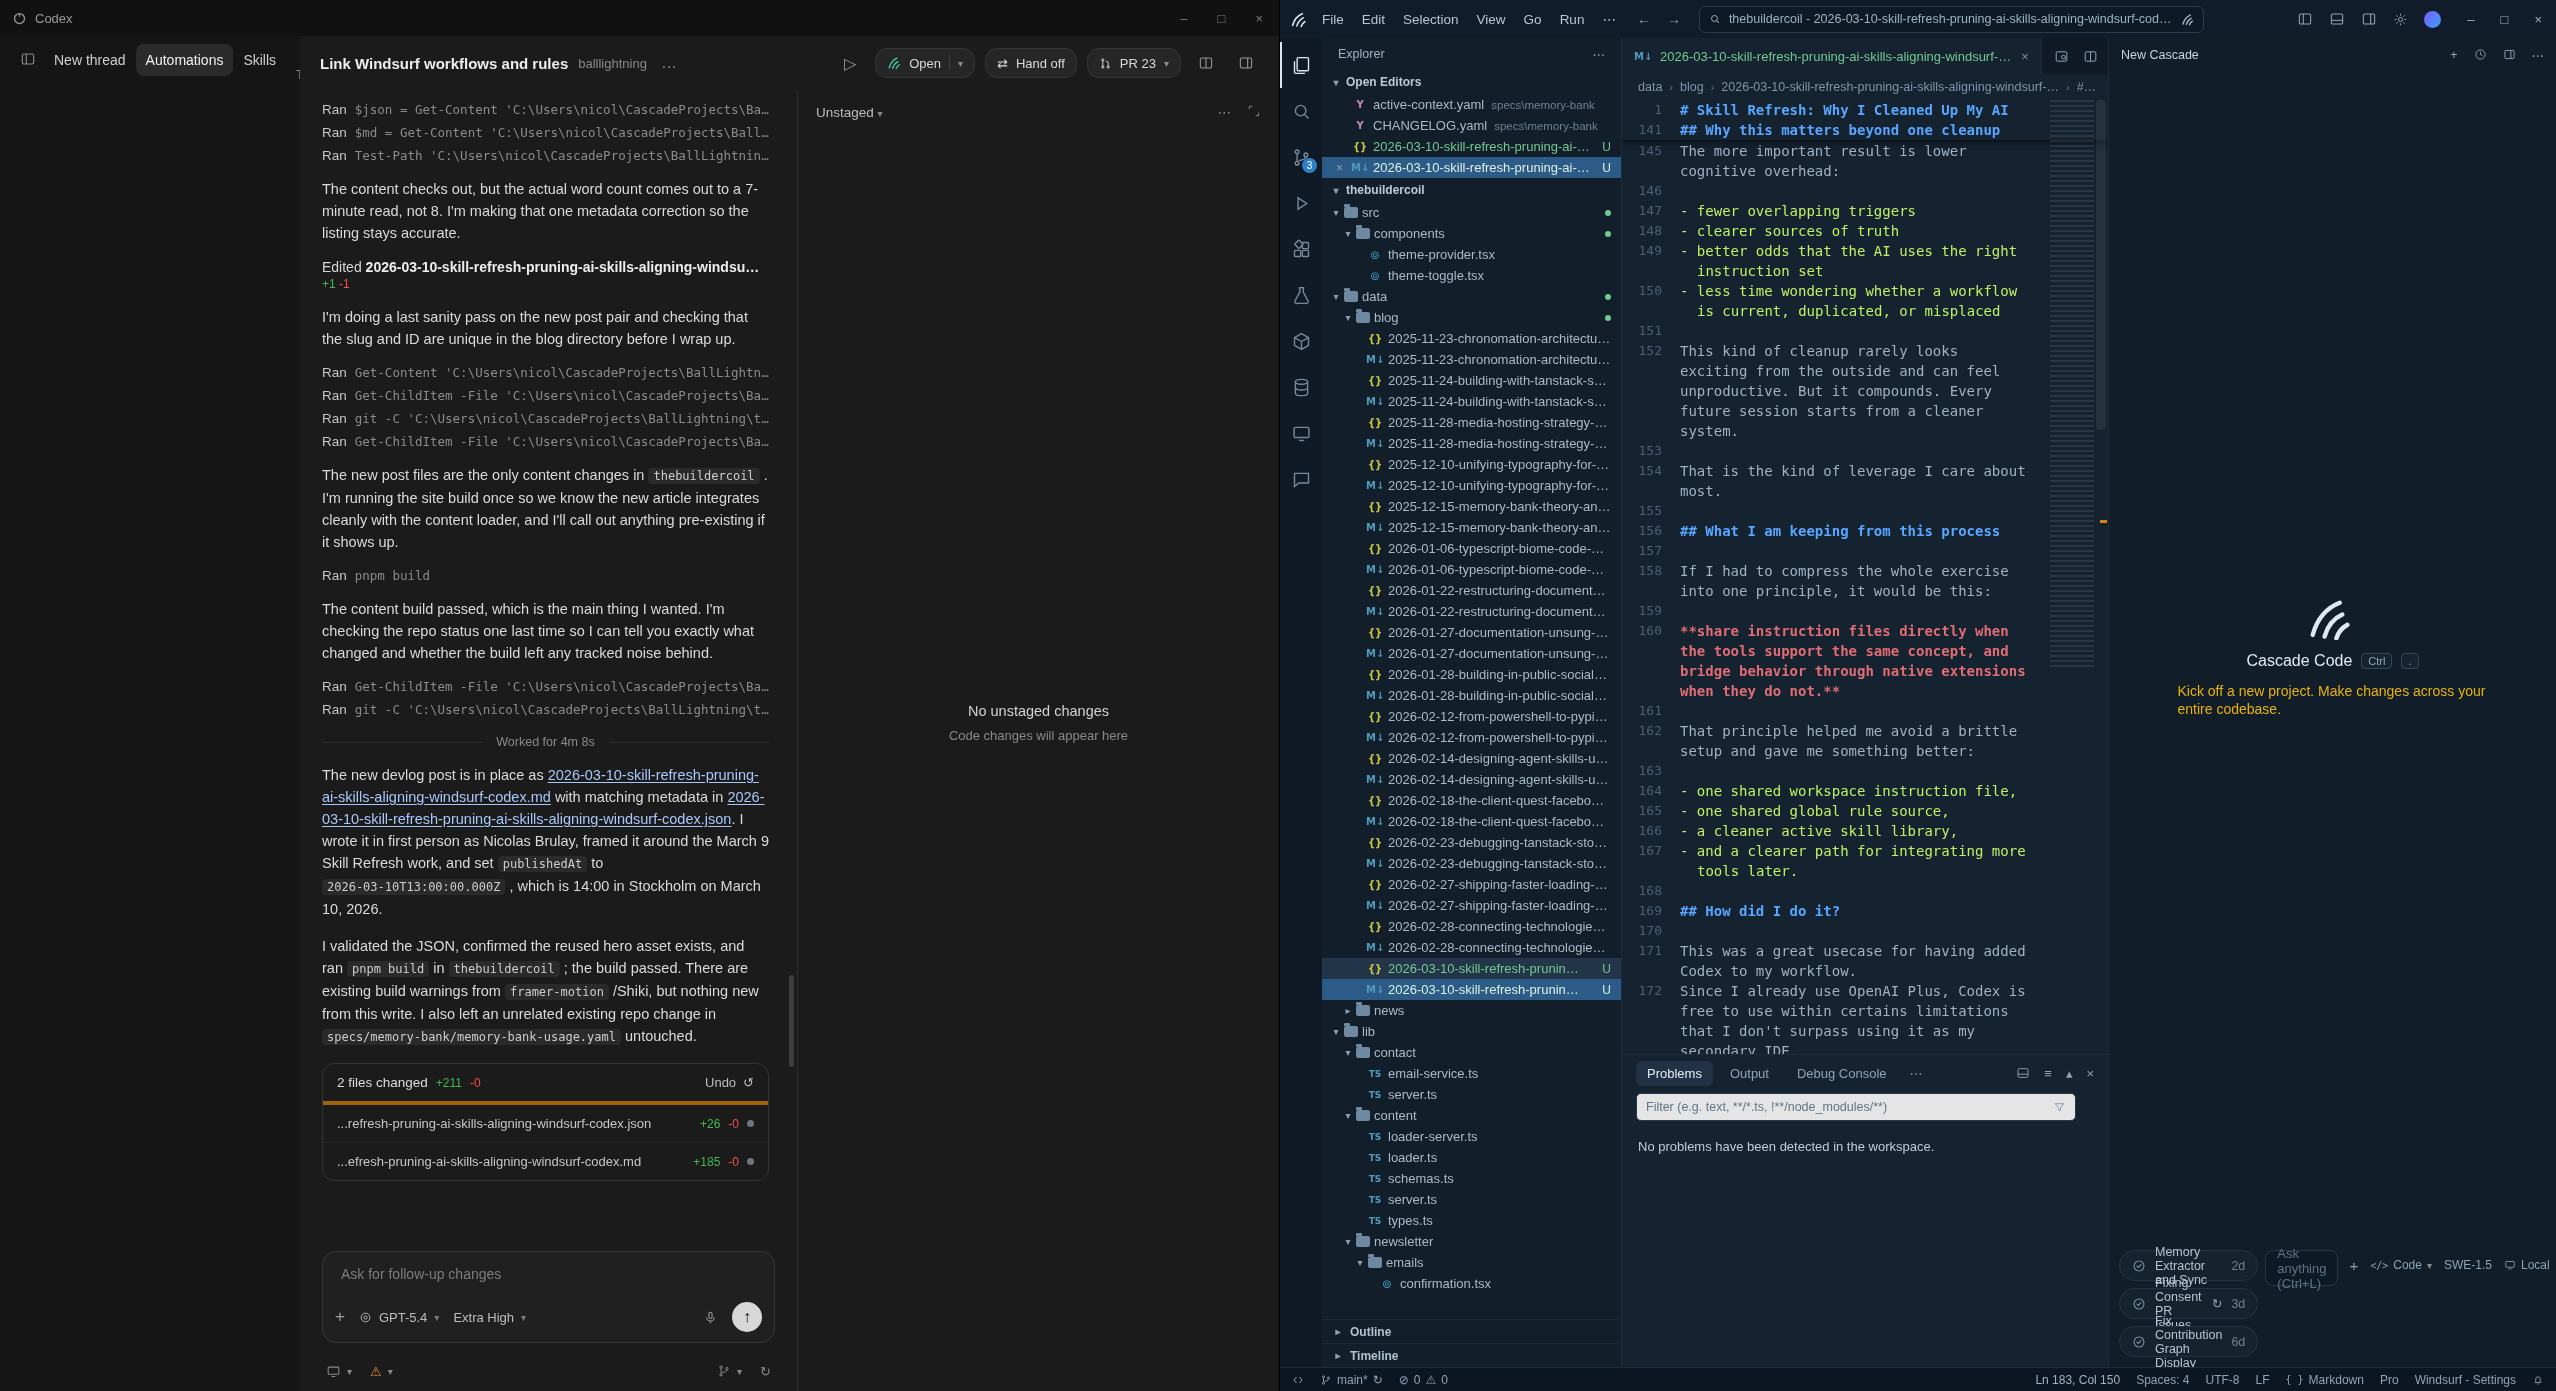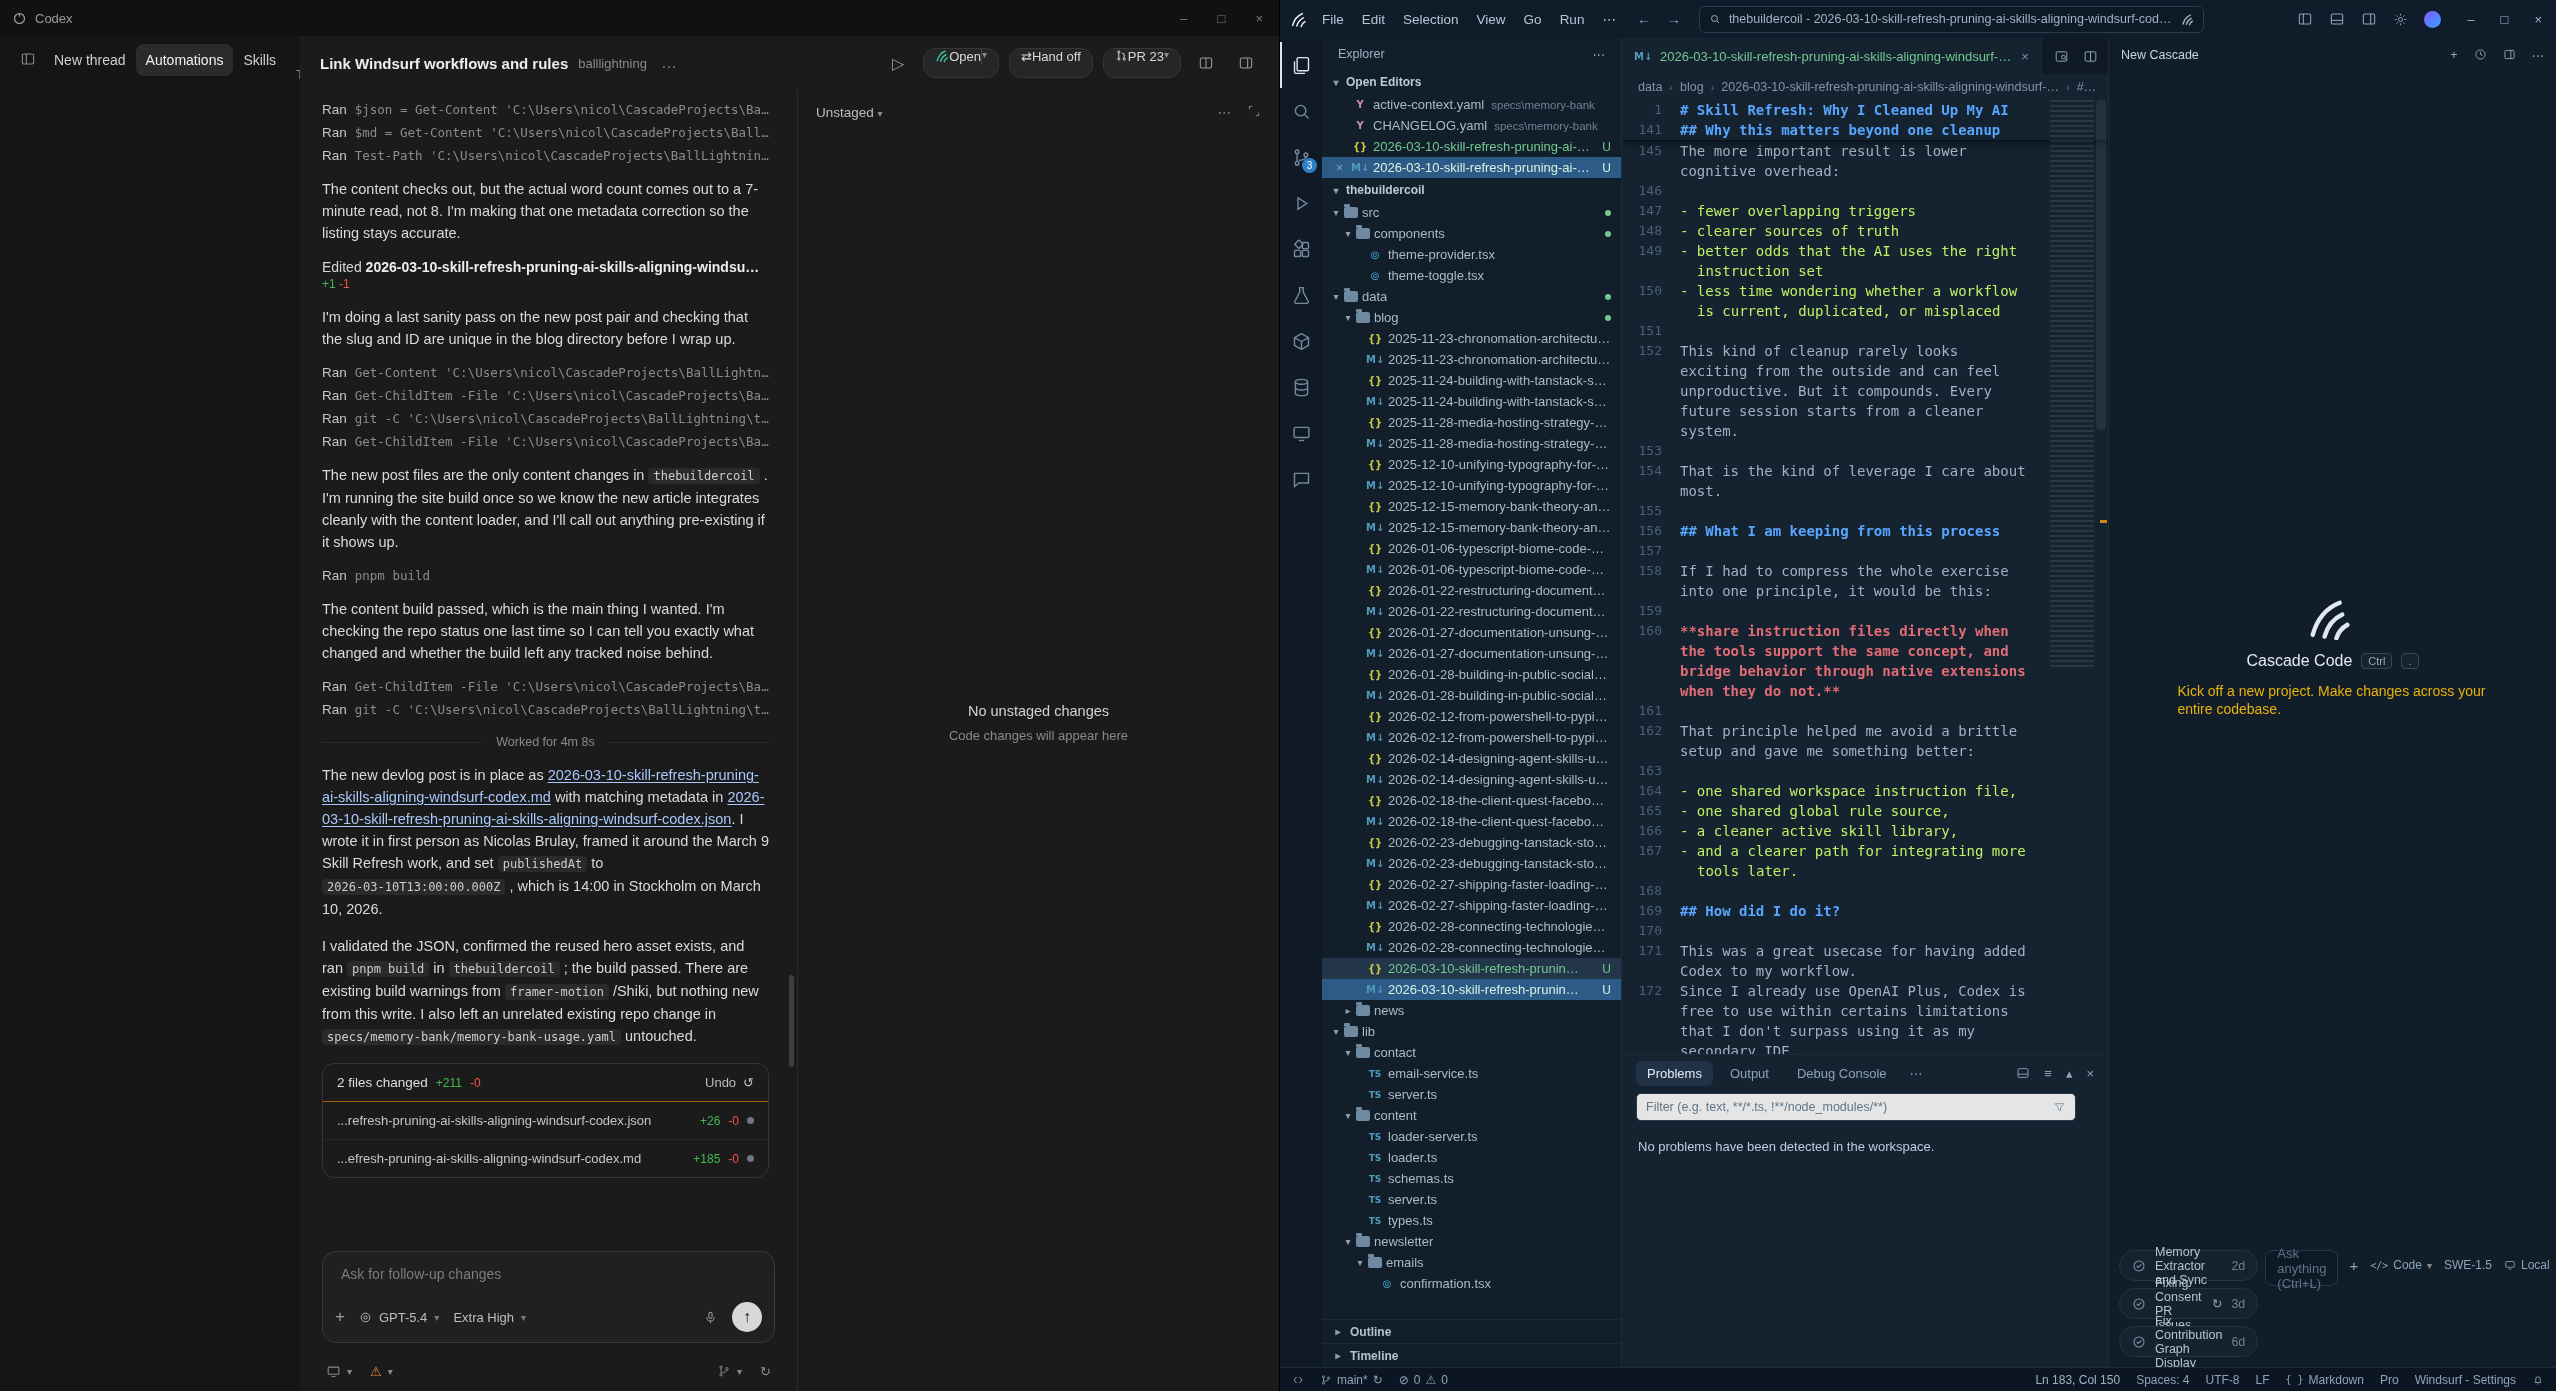--- a/index.html
+++ b/index.html
@@ -27,39 +27,39 @@
 .age{color:#787878;font-size:12px;flex:none;margin-left:auto}
 .cx-thread .age{margin-left:auto}
 .cx-empty-note{padding:6px 10px;color:#757575;font-size:13px}
 .cx-settings{margin-top:auto;height:34px;display:flex;align-items:center;gap:10px;padding:0 10px;color:#bdbdbd;border-radius:8px}
 .cx-main{flex:1;min-width:0;background:#1b1b1b;display:flex;flex-direction:column}
 .cx-header{height:54px;flex:none;display:flex;align-items:center;gap:10px;padding:0 18px 0 20px}
 .cx-title{font-size:15px;font-weight:700;color:#ededed;white-space:nowrap}
 .cx-subtitle{font-size:13px;color:#8a8a8a}
 .cx-hmenu{color:#8a8a8a;padding:0 4px}
 .cx-hright{margin-left:auto;display:flex;align-items:center;gap:10px;color:#bdbdbd}
-.cx-btn{height:30px;background:#262626;border:1px solid #363636;border-radius:12px;display:flex;align-items:flex-start;gap:0;padding:0 11px;font-size:13px;color:#d9d9d9}
+.cx-btn{height:30px;background:#262626;border:1px solid #363636;border-radius:12px;display:flex;align-items:center;gap:8px;padding:0 11px;font-size:13px;color:#d9d9d9}
 .cx-btn .chev{color:#8a8a8a;font-size:10px}
 .cx-btn .vsep{width:1px;height:16px;background:#404040}
 .cx-iconbtn{width:30px;height:30px;display:flex;align-items:center;justify-content:center;color:#9a9a9a;border-radius:7px}
 .cx-content{flex:1;display:flex;min-height:0}
 .cx-chatcol{width:497px;flex:none;display:flex;flex-direction:column;min-height:0;position:relative}
 .cx-chat{flex:1;min-height:0;overflow:hidden;padding:4px 28px 6px 22px}
 .cx-run{display:flex;gap:8px;margin:8px 0;align-items:baseline;white-space:nowrap;overflow:hidden;font-size:13.5px}
 .cx-run-label{color:#c6c6c6;flex:none}
 .cx-run-cmd{color:#8b8b8b;font-family:"DejaVu Sans Mono",monospace;font-size:12.5px;overflow:hidden;text-overflow:ellipsis}
 .cx-para{margin:15px 0;font-size:14.5px;line-height:22px;color:#dadada}
 .cx-code{font-family:"DejaVu Sans Mono",monospace;font-size:12px;background:#2a2a2a;border-radius:4px;padding:1px 5px;color:#cdcdcd;white-space:nowrap}
 .cx-link{color:#a8c7fa;text-decoration:underline;text-underline-offset:2px}
 .cx-edited{margin:15px 0;font-size:14px;color:#d6d6d6}
 .cx-edited .efile{font-weight:700;color:#ededed}
 .cx-divider{display:flex;align-items:center;gap:14px;margin:18px 0 13px;color:#8a8a8a;font-size:12.5px}
 .cx-divider .dline{flex:1;height:1px;background:#2e2e2e}
 .cx-card{border:1px solid #343434;border-radius:12px;margin:14px 0 4px;overflow:hidden}
-.cx-card-h{display:flex;align-items:center;gap:8px;padding:11px 14px;font-size:13.5px;color:#dedede;border-bottom:1px solid #a16207}
+.cx-card-h{display:flex;align-items:center;gap:8px;padding:11px 14px;font-size:13.5px;color:#dedede;border-bottom:4px solid #a16207}
 .cx-undo{margin-left:auto;display:flex;align-items:center;gap:7px;color:#bdbdbd;font-size:13px}
 .cx-card-row{display:flex;align-items:center;gap:8px;padding:11px 14px;font-size:13px;color:#c6c6c6;border-bottom:1px solid #262626}
 .cx-card-row:last-child{border-bottom:none}
 .cx-card-row .fname{flex:1;overflow:hidden;text-overflow:ellipsis;white-space:nowrap}
 .fdot{width:7px;height:7px;border-radius:50%;background:#6e7681;flex:none}
 .cx-composer{margin:6px 22px 8px;background:#202020;border:1px solid #383838;border-radius:14px;padding:12px 12px 10px;flex:none}
 .cx-ph{color:#7c7c7c;font-size:14px;padding:2px 6px 20px}
 .cx-ctl{display:flex;align-items:center;gap:14px;color:#a8a8a8;font-size:13px}
 .cx-pill{display:flex;align-items:center;gap:7px;color:#bdbdbd}
 .cx-pill .chev{color:#7c7c7c;font-size:10px}

